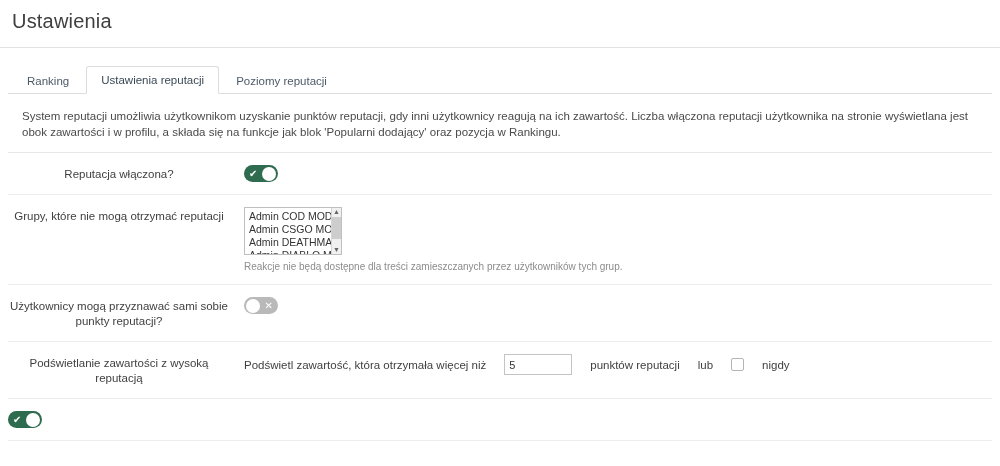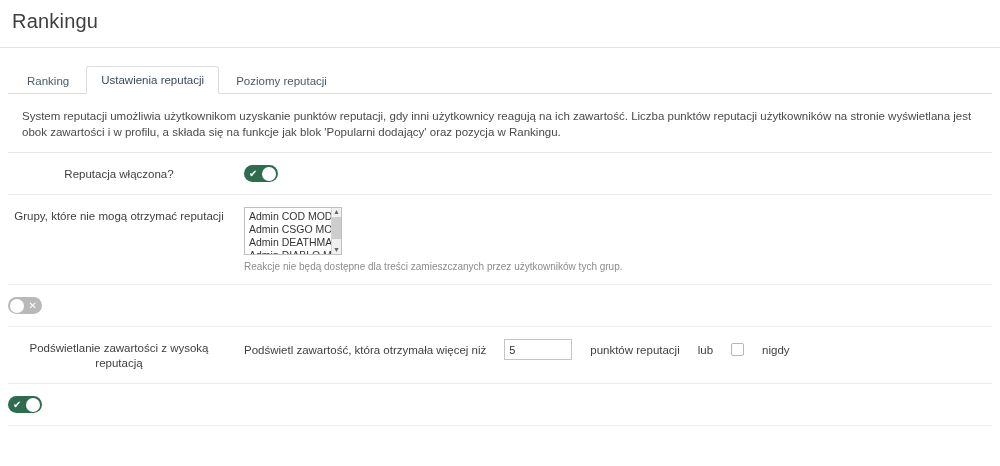--- a/index.html
+++ b/index.html
@@ -201,38 +201,38 @@
     display: inline-block;
     vertical-align: middle;
     border-radius: 2px;
   }
 </style>
 </head>
 <body>
 
 <div class="page">
 
-  <h1 class="page-title">Rankingu</h1>
+  <h1 class="page-title">Ustawienia</h1>
   <div class="title-rule"></div>
 
   <div class="content-wrap">
 
     <div class="tabs">
       <div class="tab">
         <span>Ranking</span>
       </div>
       <div class="tab active">
         <span>Ustawienia reputacji</span>
       </div>
       <div class="tab">
         <span>Poziomy reputacji</span>
       </div>
     </div>
 
-    <div class="intro">System reputacji umożliwia użytkownikom uzyskanie punktów reputacji, gdy inni użytkownicy reagują na ich zawartość. Liczba punktów reputacji użytkowników na stronie wyświetlana jest obok zawartości i w profilu, a składa się na funkcje jak blok 'Popularni dodający' oraz pozycja w Rankingu.</div>
+    <div class="intro">System reputacji umożliwia użytkownikom uzyskanie punktów reputacji, gdy inni użytkownicy reagują na ich zawartość. Liczba włączona reputacji użytkownika na stronie wyświetlana jest obok zawartości i w profilu, a składa się na funkcje jak blok 'Popularni dodający' oraz pozycja w Rankingu.</div>
     <div class="divider"></div>
 
     <div class="form-row">
       <div class="row-label">Reputacja włączona?</div>
       <div class="row-field">
         <span class="toggle on">
           <span class="mark">✔</span>
           <span class="knob"></span>
         </span>
       </div>
@@ -251,20 +251,21 @@
             <span class="arrow up">▲</span>
             <span class="thumb"></span>
             <span class="arrow down">▼</span>
           </div>
         </div>
         <div class="hint">Reakcje nie będą dostępne dla treści zamieszczanych przez użytkowników tych grup.</div>
       </div>
     </div>
 
     <div class="form-row">
+      <div class="row-label">Użytkownicy mogą przyznawać sami sobie punkty reputacji?</div>
       <div class="row-field">
         <span class="toggle off">
           <span class="mark">✕</span>
           <span class="knob" style="right:auto;left:2px;"></span>
         </span>
       </div>
     </div>
 
     <div class="form-row">
       <div class="row-label">Podświetlanie zawartości z wysoką reputacją</div>

